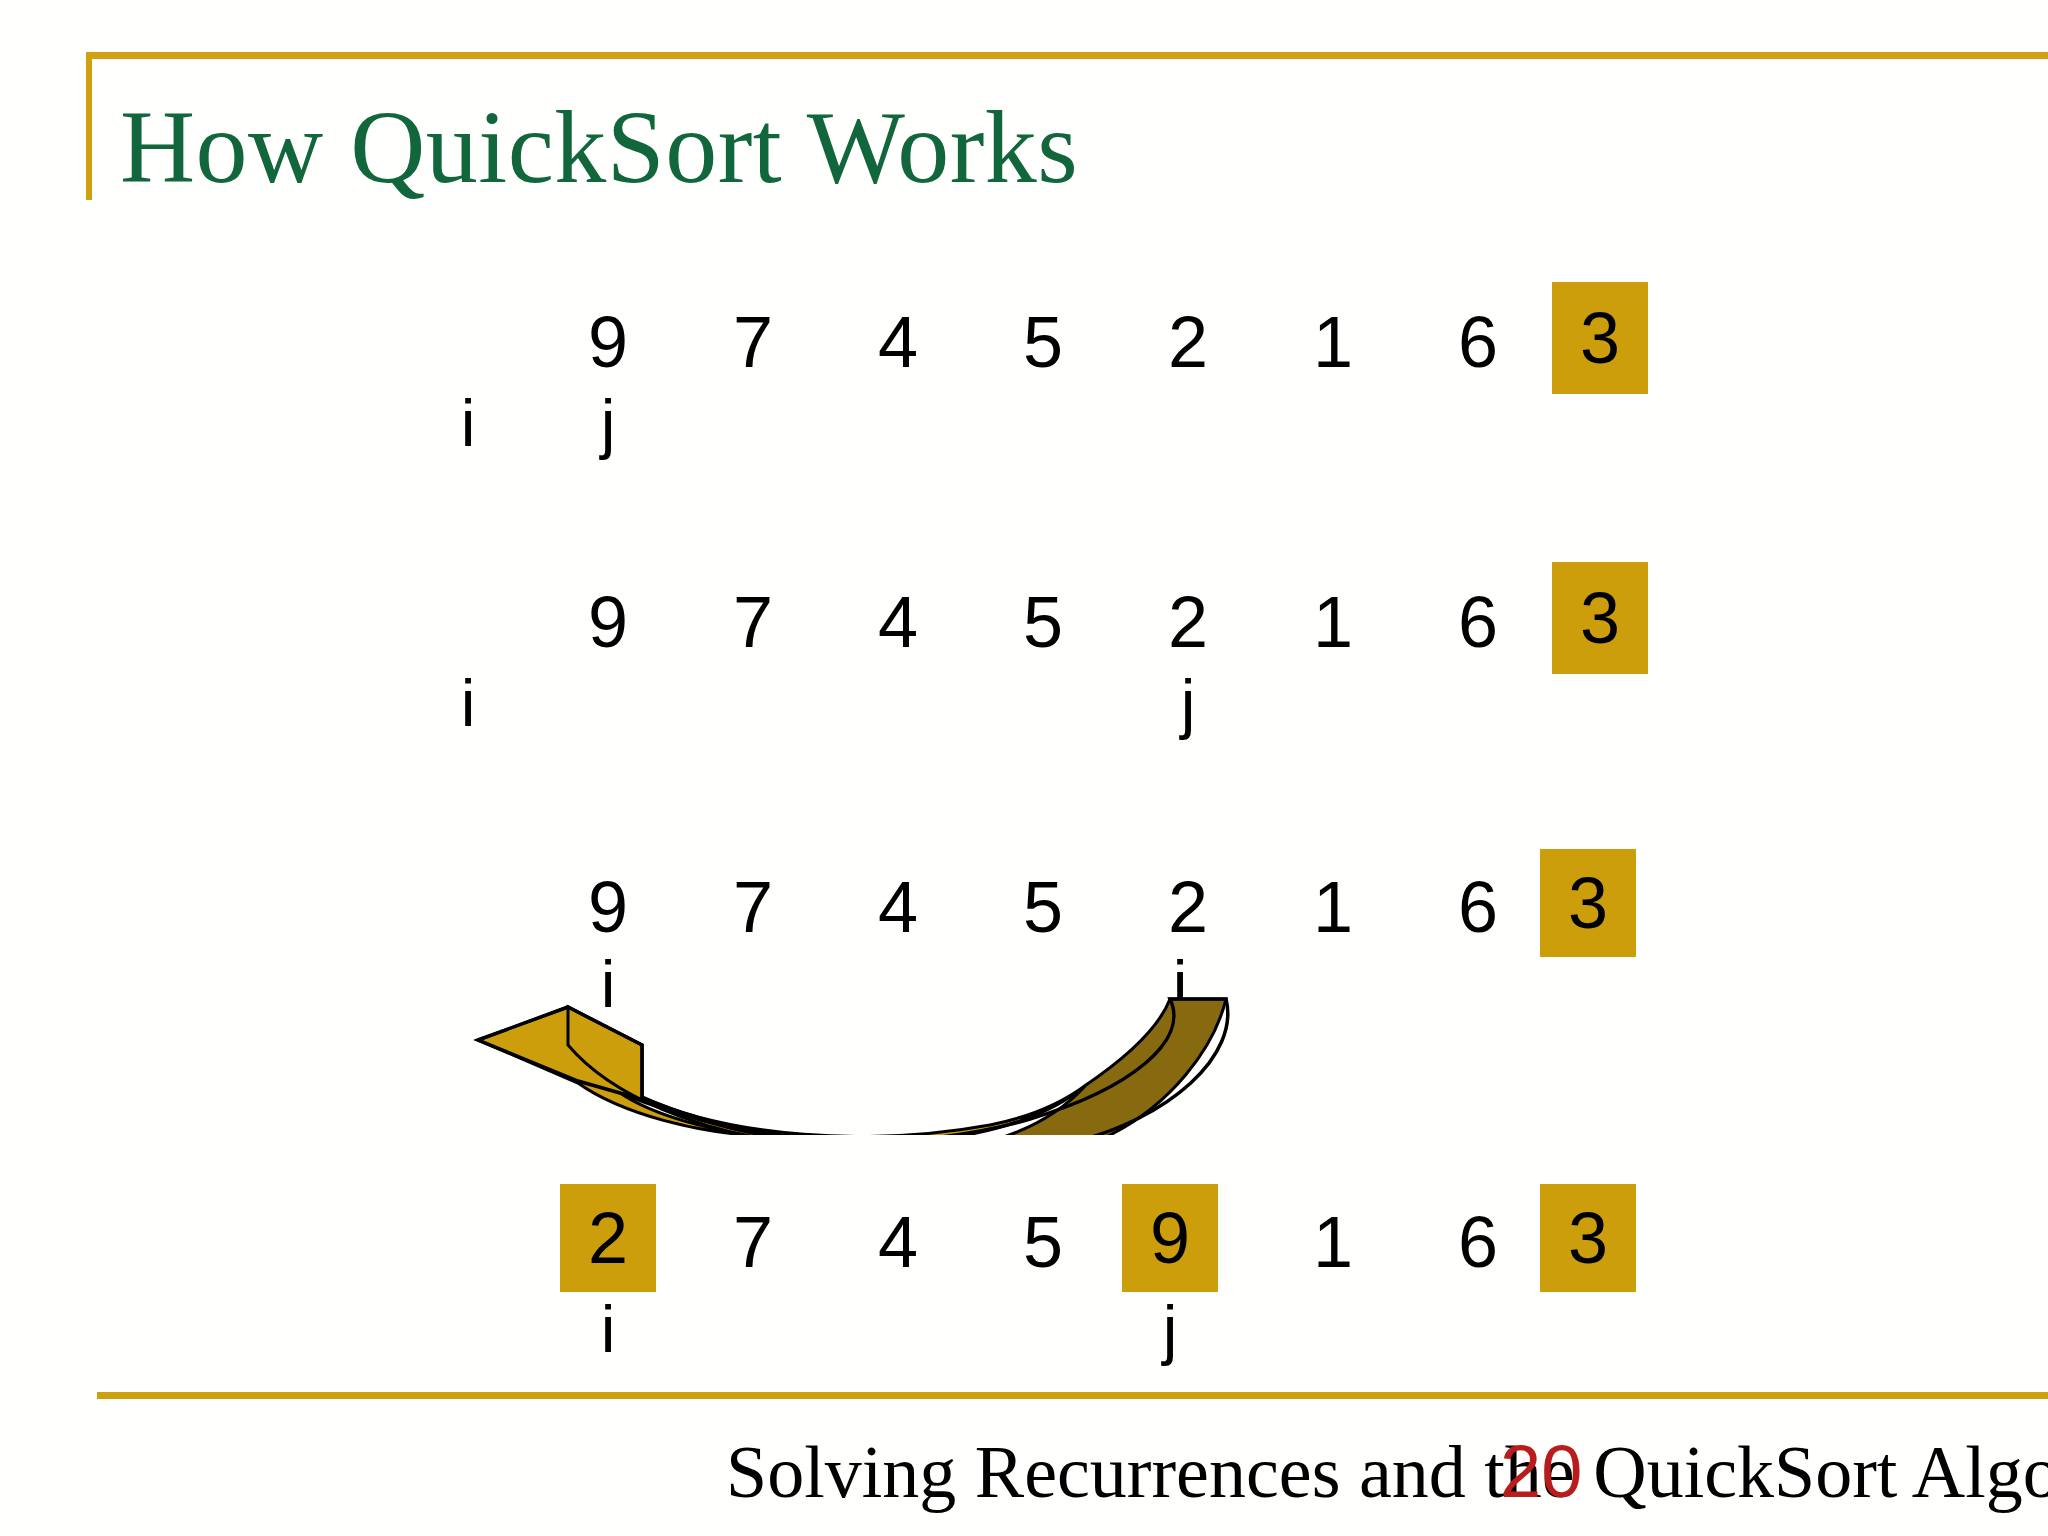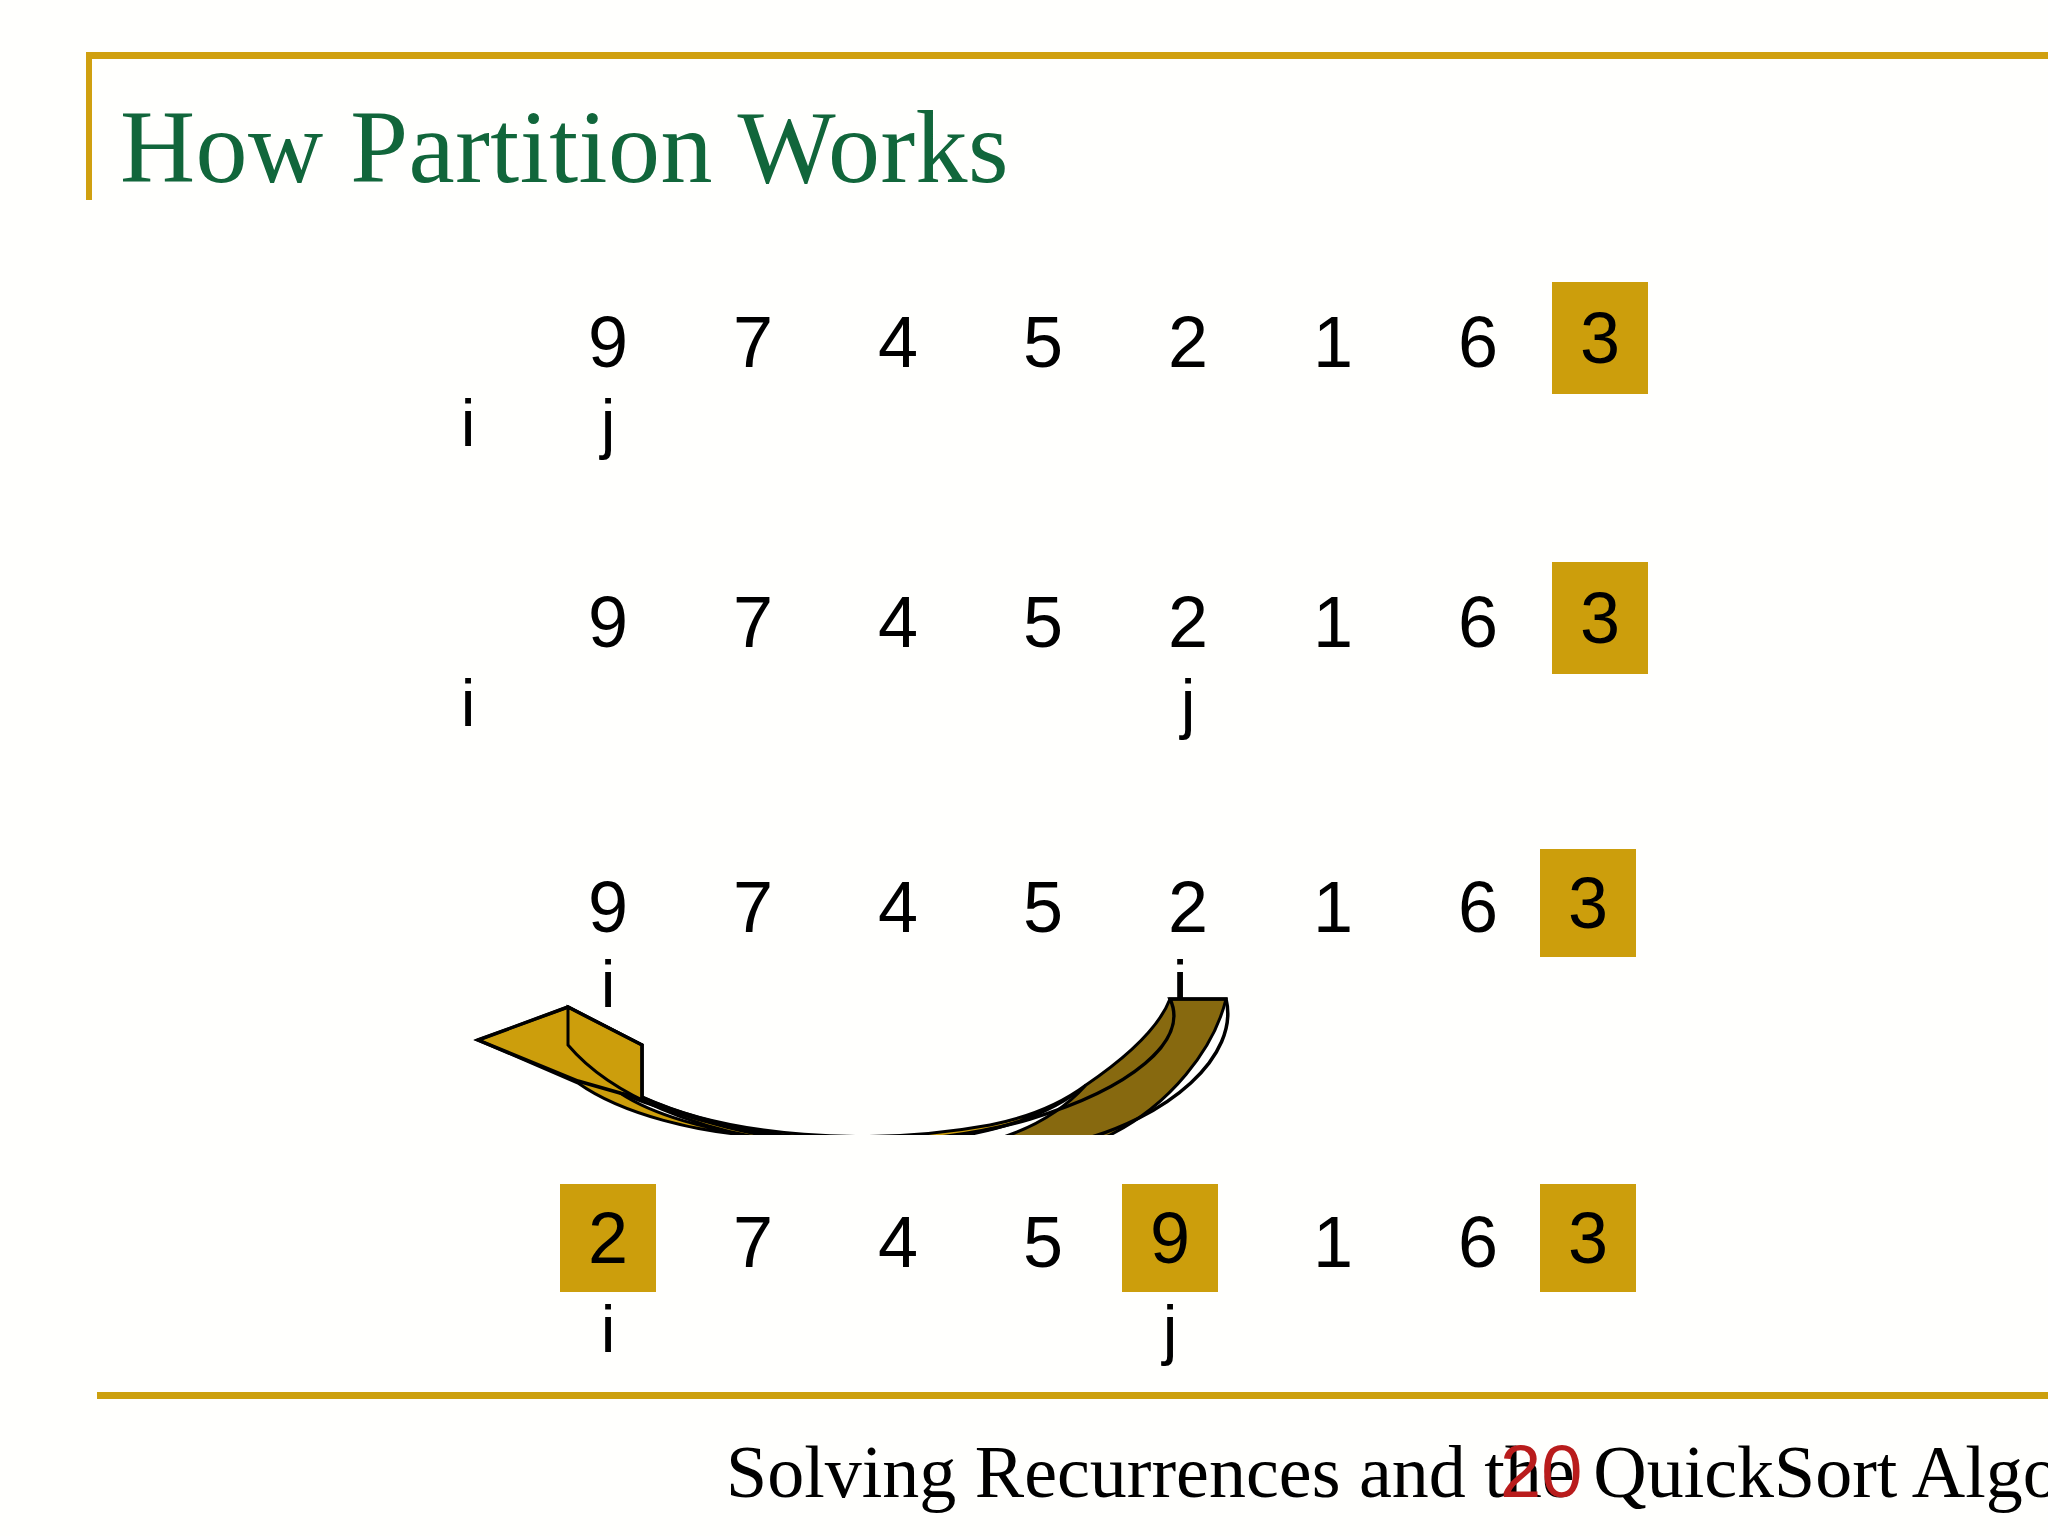--- a/index.html
+++ b/index.html
@@ -117,21 +117,21 @@
 </style>
 </head>
 <body>
 
 <div id="slide">
 
   <div class="frame-top-rule"></div>
   <div class="frame-left-rule"></div>
   <div class="frame-bottom-rule"></div>
 
-  <div class="slide-title">How Partition Works</div>
+  <div class="slide-title">How QuickSort Works</div>
 
   <div class="array-row" style="top:290px">
     <div class="cell" style="left:560px">9</div>
     <div class="cell" style="left:705px">7</div>
     <div class="cell" style="left:850px">4</div>
     <div class="cell" style="left:995px">5</div>
     <div class="cell" style="left:1140px">2</div>
     <div class="cell" style="left:1285px">1</div>
     <div class="cell" style="left:1430px">6</div>
     <div class="cell highlight" style="left:1552px;top:-8px;height:112px;line-height:112px">3</div>

